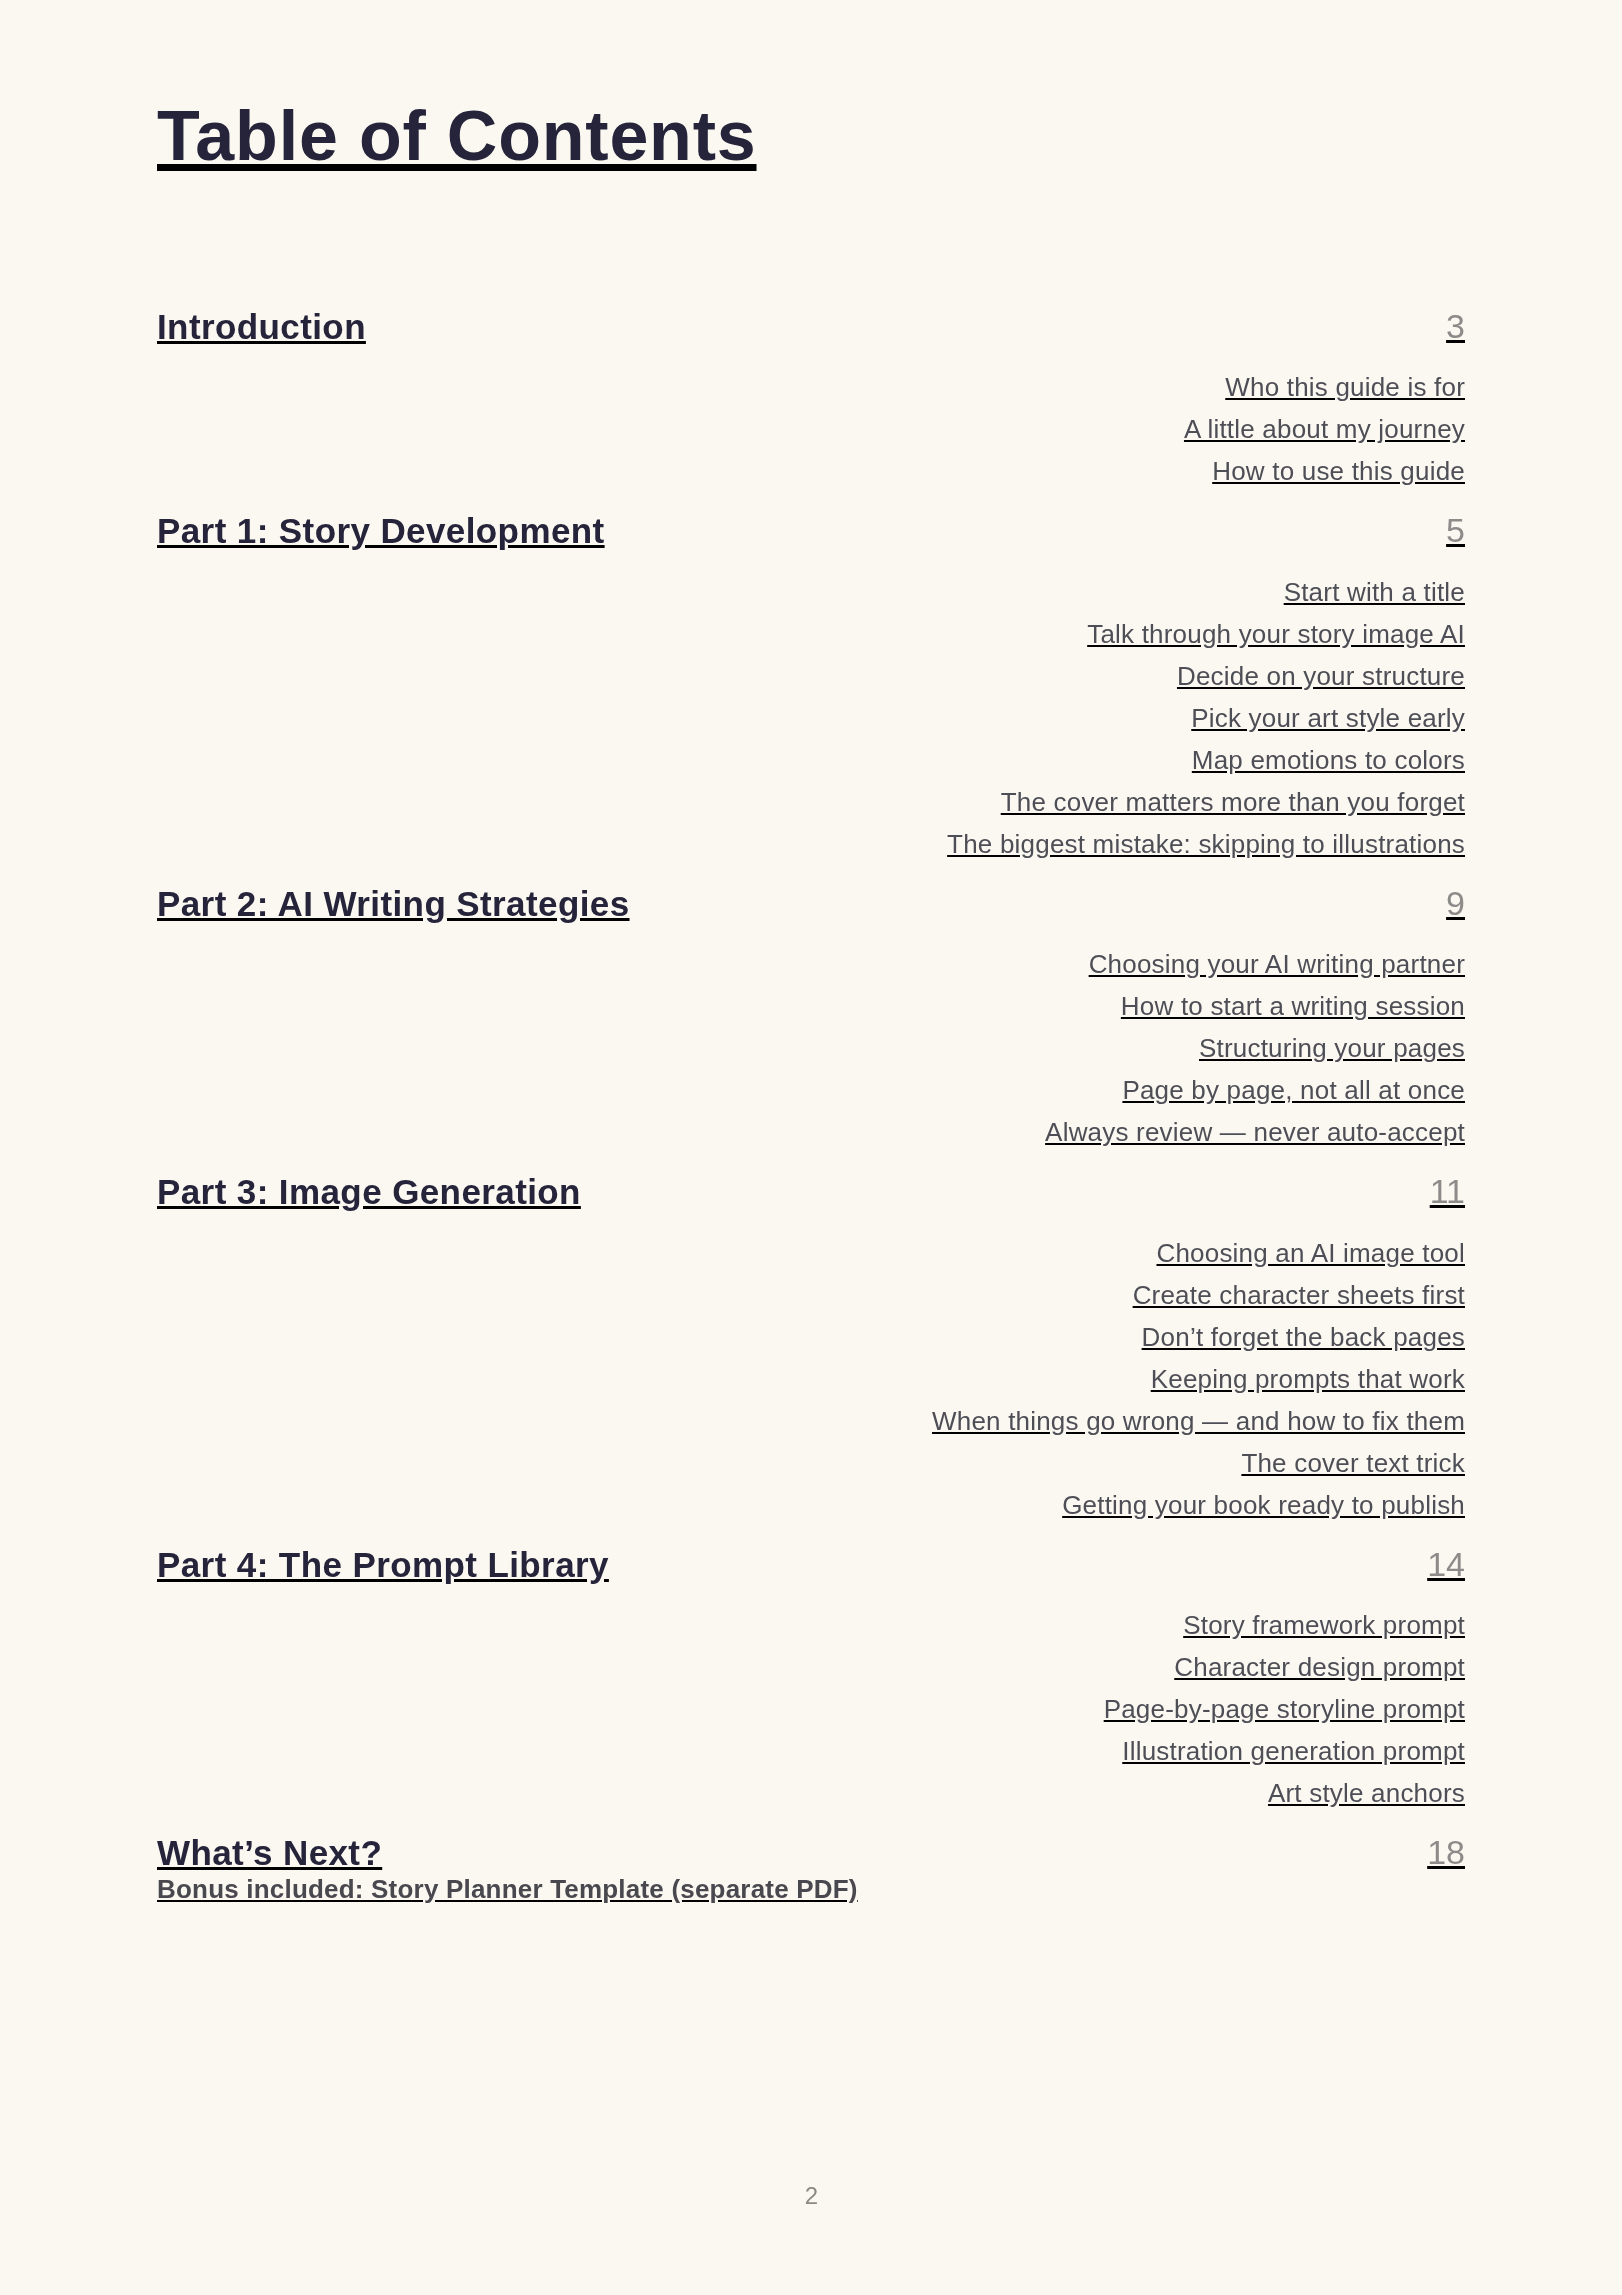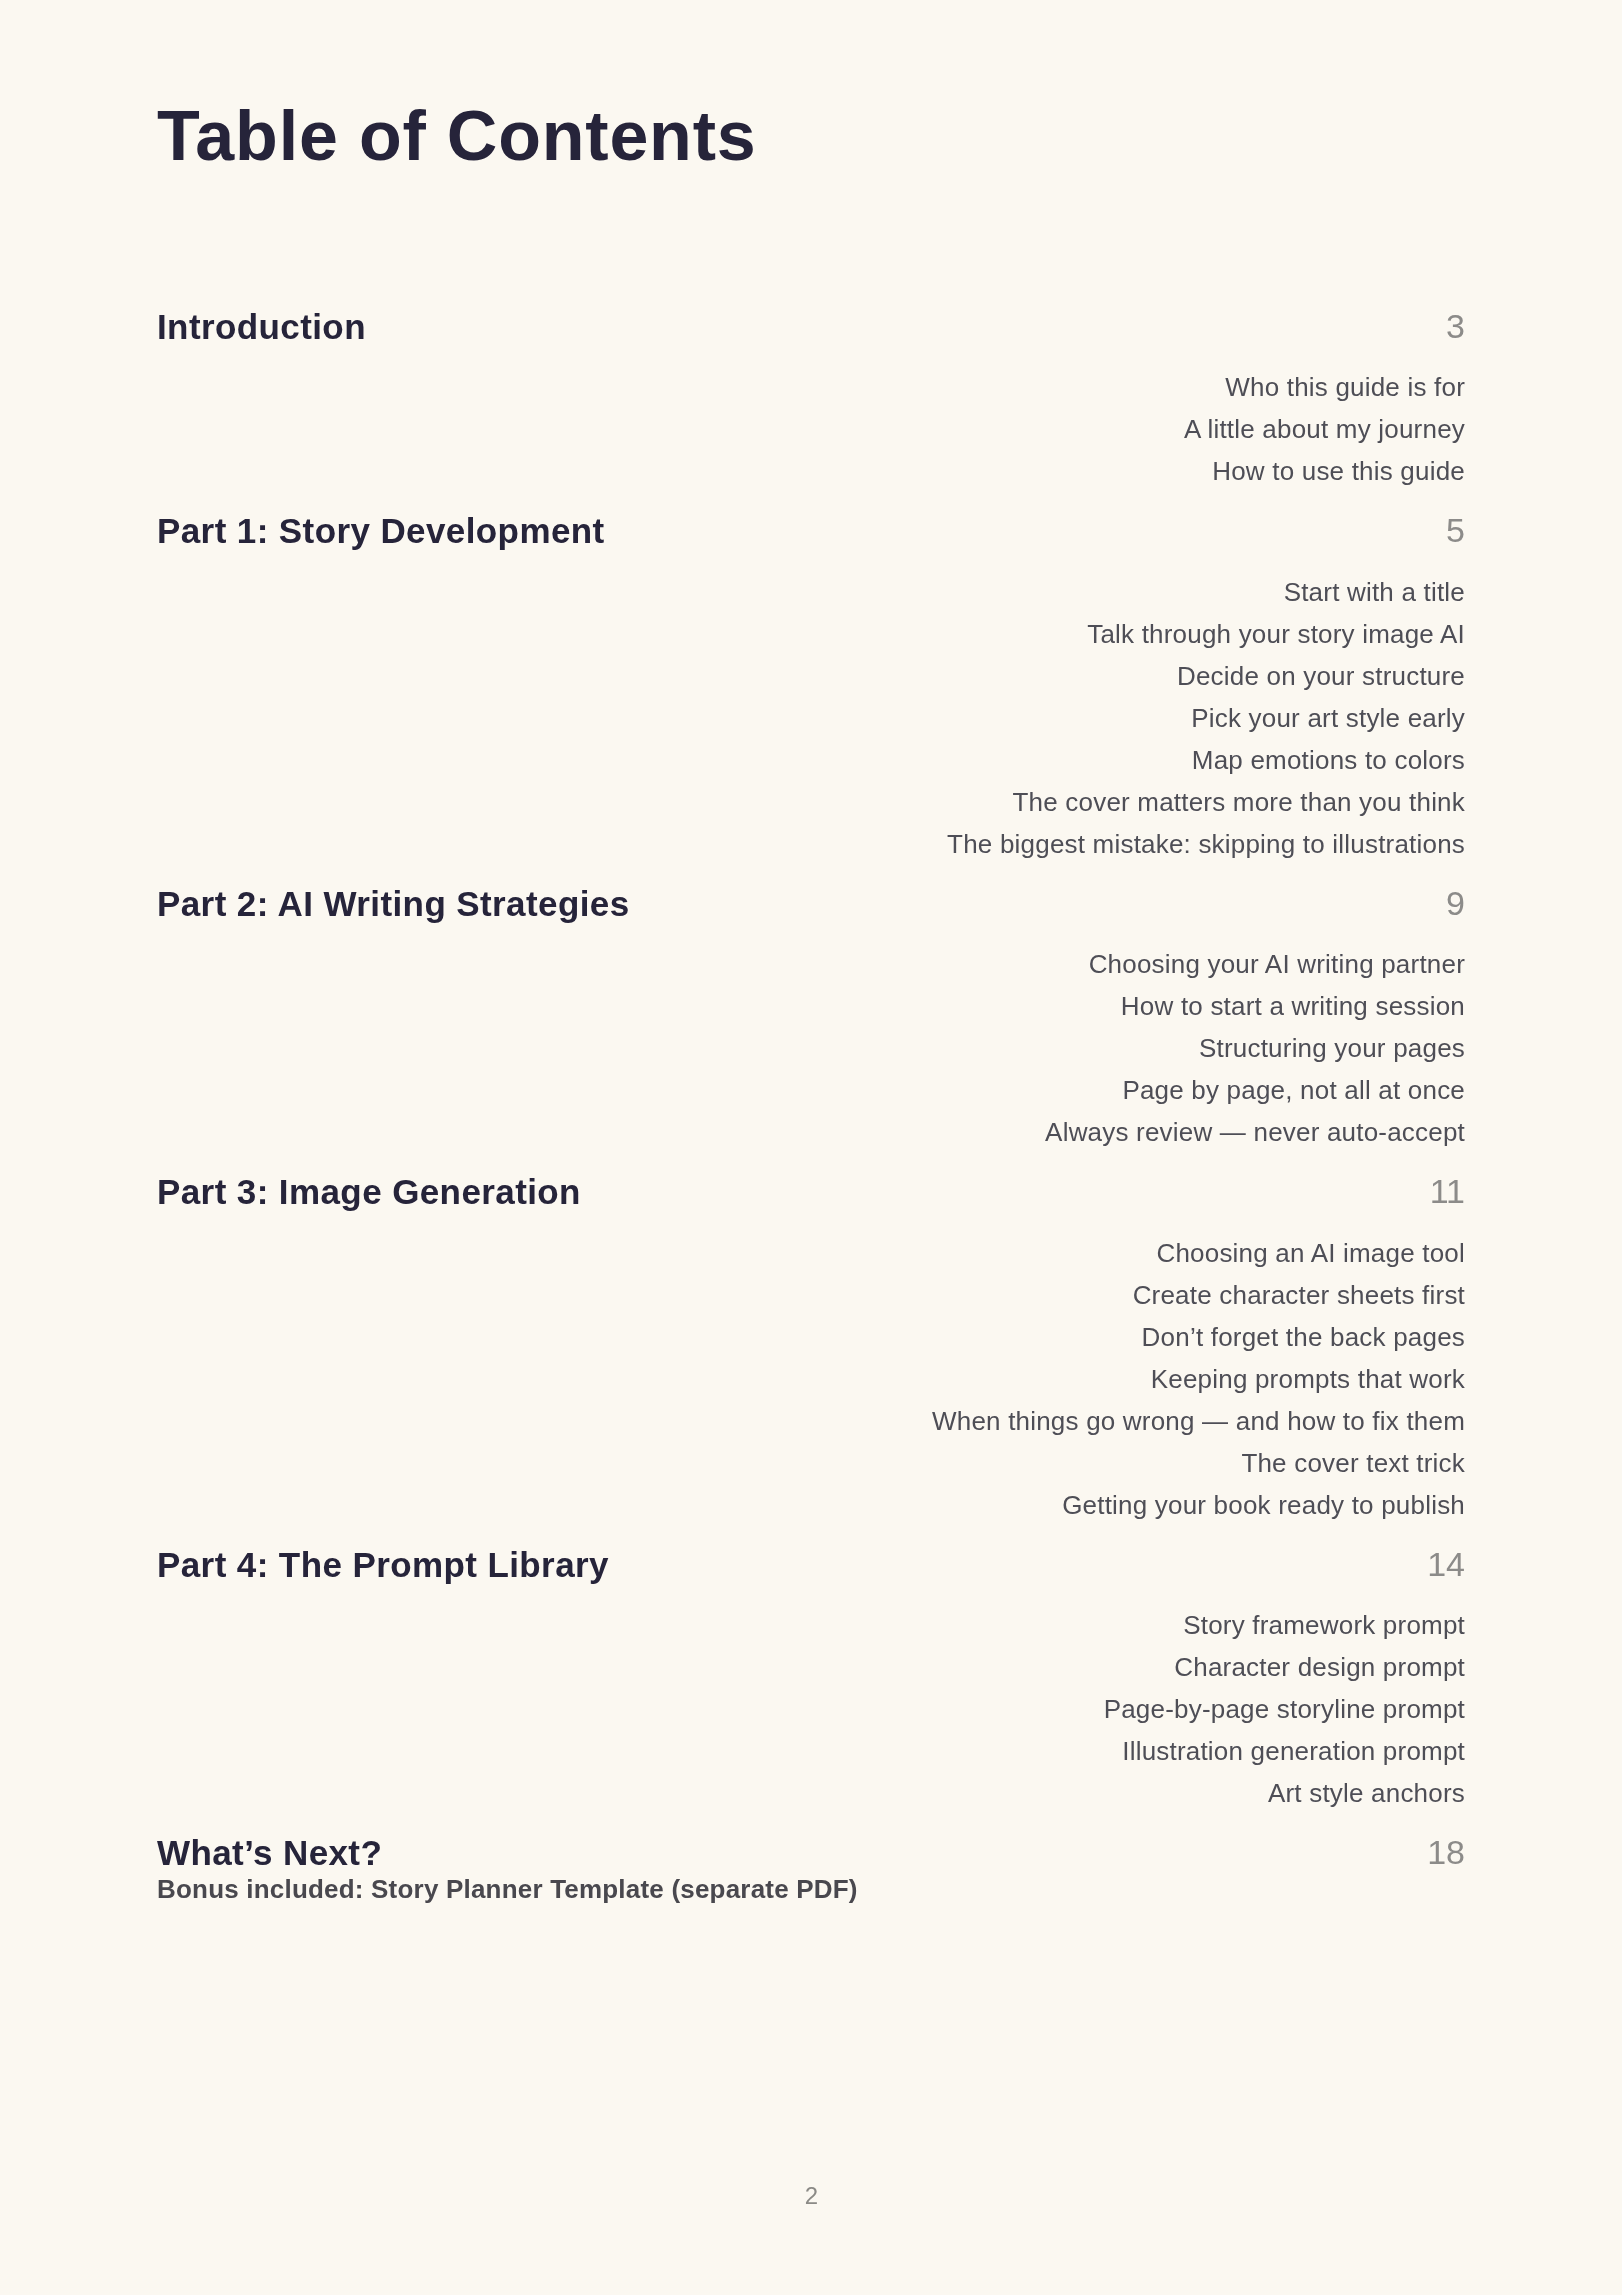--- a/index.html
+++ b/index.html
@@ -15,20 +15,21 @@
     width:1623px;
     height:2295px;
     position:relative;
     font-family:"Liberation Sans","DejaVu Sans",sans-serif;
     overflow:hidden;
   }
   .page{
     width:100%;height:100%;
     padding:96px 158px 0 157px;
     position:relative;
+    text-decoration:underline;
   }
   .doc-title{
     font-size:70px;
     font-weight:700;
     letter-spacing:0.8px;
     color:var(--heading);
     margin-bottom:129px;
   }
   .section-row{
     display:flex;
@@ -100,21 +101,21 @@
     <div class="section-row">
       <span class="section-title">Part 1: Story Development</span>
       <span class="section-page">5</span>
     </div>
     <div class="section-items">
           <div class="item">Start with a title</div>
           <div class="item">Talk through your story image AI</div>
           <div class="item">Decide on your structure</div>
           <div class="item">Pick your art style early</div>
           <div class="item">Map emotions to colors</div>
-          <div class="item">The cover matters more than you think</div>
+          <div class="item">The cover matters more than you forget</div>
           <div class="item">The biggest mistake: skipping to illustrations</div>
         </div>
   </section>
 
   <section class="toc-section">
     <div class="section-row">
       <span class="section-title">Part 2: AI Writing Strategies</span>
       <span class="section-page">9</span>
     </div>
     <div class="section-items">

